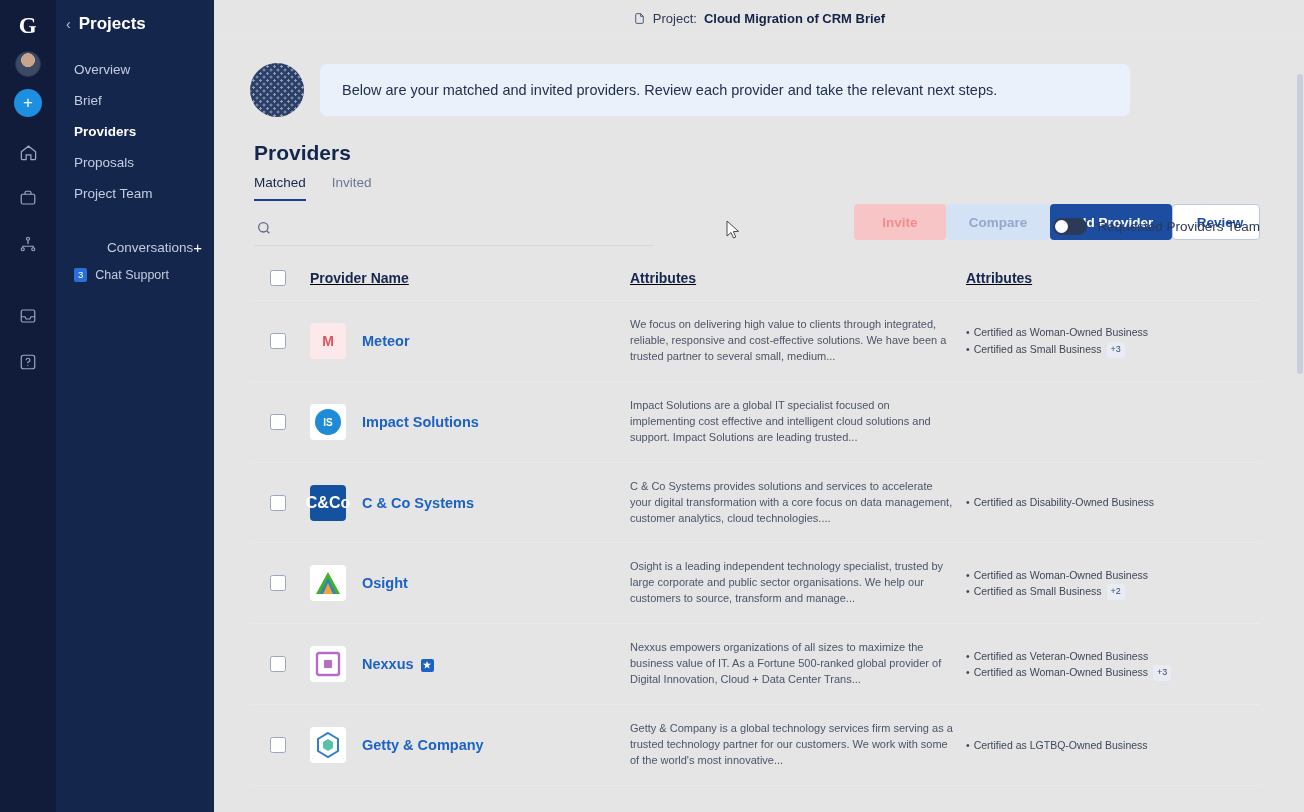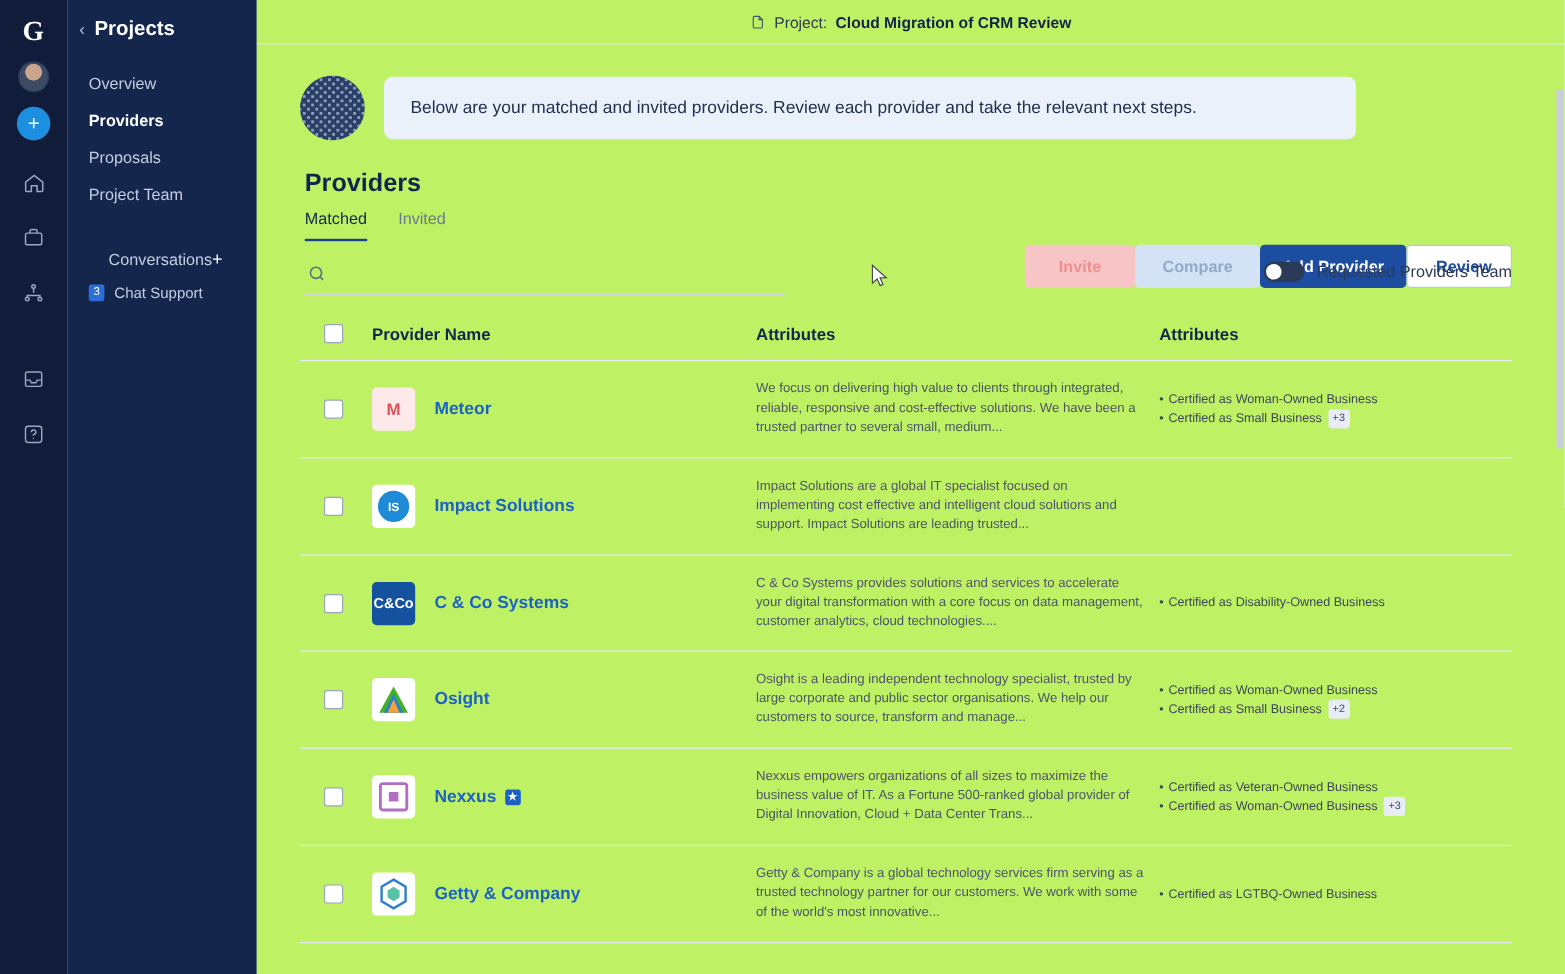--- a/index.html
+++ b/index.html
@@ -74,36 +74,36 @@
   }
   .side-item {
     padding: 8px 0 8px 18px;
     font-size: 13.5px;
     color: #c3cde2;
   }
   .side-item.active { color: #ffffff; font-weight: bold; }
   .side-sub {
     margin-top: 24px;
     padding: 6px 12px 6px 18px;
-    display: flex; align-items: center; justify-content: center;
+    display: flex; align-items: center; justify-content: flex-end;
     font-size: 13.5px; color: #c3cde2;
   }
   .side-sub .plus { color: #ffffff; font-size: 15px; }
   .chat-row {
     display: flex; align-items: center; gap: 8px;
     padding: 6px 0 6px 18px;
     font-size: 12.5px; color: #c3cde2;
   }
   .chat-badge {
     background: #2a6fd6; color:#fff; font-size: 9.5px;
     border-radius: 2px; padding: 1px 4px; line-height: 1.2;
   }
 
   
-  .main { flex: 1; display: flex; flex-direction: column; background: #bef264; min-width: 0; }
+  .main { flex: 1; display: flex; flex-direction: column; background: #e5e5e5; min-width: 0; }
   .topbar {
     height: 37px; flex: 0 0 37px;
     border-bottom: 1px solid #e2e6ee;
     display: flex; align-items: center; justify-content: center;
     font-size: 13px; color: #2d3a55;
     gap: 7px;
   }
   .topbar .doc-ic { color:#415070; display:flex; }
   .topbar b { color: #132347; }
 
@@ -186,21 +186,21 @@
     width: 13px; height: 13px; border-radius: 50%; background: #fff;
   }
   .toggle-label { font-size: 13.5px; color: #2c3a57; }
 
   
   .table { margin-top: 14px; }
   .thead, .trow {
     display: flex; align-items: center;
     border-bottom: 1px solid #e6eaf1;
   }
-  .thead { padding: 10px 0 14px 0; }
+  .thead { padding: 10px 0 14px 0; text-decoration: underline; }
   .th {
     font-size: 14px; font-weight: bold; color: #14264c;
   }
   .c-check { width: 60px; flex: 0 0 60px; padding-left: 20px; }
   .c-name  { width: 320px; flex: 0 0 320px; }
   .c-desc  { width: 336px; flex: 0 0 336px; }
   .c-attr  { flex: 1; }
 
   .cbox {
     width: 16px; height: 16px; border: 1.5px solid #9aa6bd; border-radius: 2.5px;
@@ -289,20 +289,21 @@
     </div>
   </div>
 
   <div class="sidebar">
     <div class="side-head">
       <span class="chev">‹</span>
       <span class="title">Projects</span>
     </div>
 
     <div class="side-item">Overview</div>
+    <div class="side-item">Brief</div>
     <div class="side-item active">Providers</div>
     <div class="side-item">Proposals</div>
     <div class="side-item">Project Team</div>
 
     <div class="side-sub">
       <span>Conversations</span>
       <span class="plus">+</span>
     </div>
     <div class="chat-row">
       <span class="chat-badge">3</span>
@@ -313,21 +314,21 @@
   <div class="main">
 
     <div class="topbar">
       <span class="doc-ic">
         <svg width="13" height="15" viewBox="0 0 24 24" fill="none" stroke="currentColor" stroke-width="1.7">
           <path d="M14 3H7a2 2 0 0 0-2 2v14a2 2 0 0 0 2 2h10a2 2 0 0 0 2-2V8z"></path>
           <path d="M14 3v5h5"></path>
         </svg>
       </span>
       <span>Project:</span>
-      <b>Cloud Migration of CRM Review</b>
+      <b>Cloud Migration of CRM Brief</b>
     </div>
 
     <div class="content">
 
       <div class="banner-row">
         <div class="banner-avatar"></div>
         <div class="banner">Below are your matched and invited providers. Review each provider and take the relevant next steps.</div>
       </div>
 
       <div class="page-title">Providers</div>
@@ -408,21 +409,21 @@
           </div>
           <div class="c-desc desc">Impact Solutions are a global IT specialist focused on implementing cost effective and intelligent cloud solutions and support. Impact Solutions are leading trusted...</div>
           <div class="c-attr attr"></div>
         </div>
 
         <div class="trow">
           <div class="c-check">
               <div class="cbox"></div>
             </div>
           <div class="c-name prov">
-            <div class="logo" style="background:#1452a0;color:#ffffff;font-size:12px;">C&amp;Co</div>
+            <div class="logo" style="background:#1452a0;color:#ffffff;font-size:16px;">C&amp;Co</div>
             <div class="prov-name">C &amp; Co Systems</div>
           </div>
           <div class="c-desc desc">C &amp; Co Systems provides solutions and services to accelerate your digital transformation with a core focus on data management, customer analytics, cloud technologies....</div>
           <div class="c-attr attr">
             <div><span class="dot">•</span><span>Certified as Disability-Owned Business</span></div>
           </div>
         </div>
 
         <div class="trow">
           <div class="c-check">

